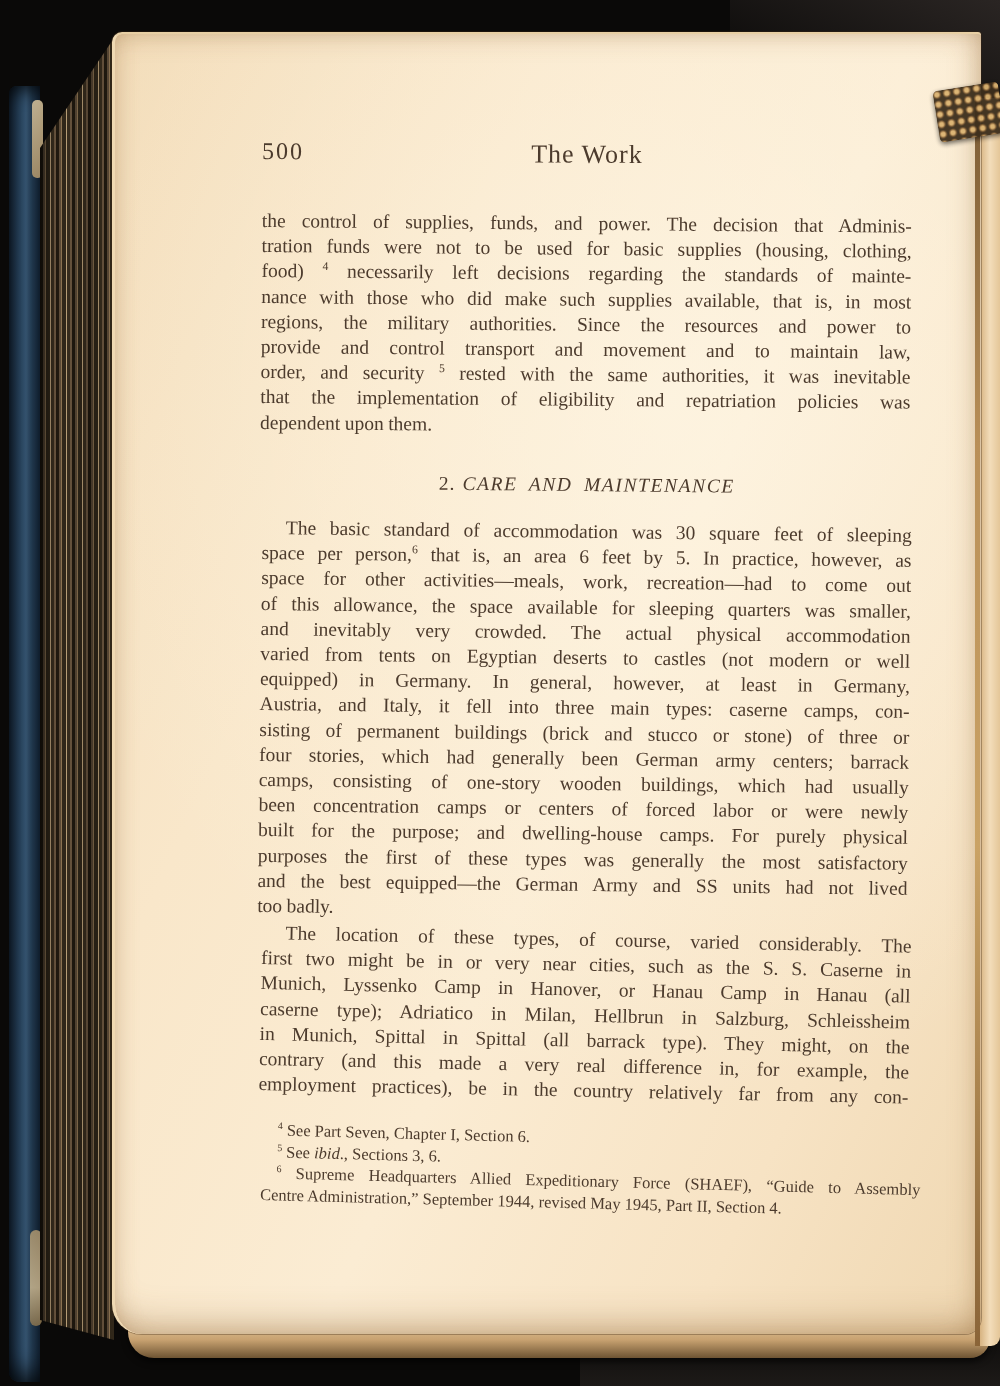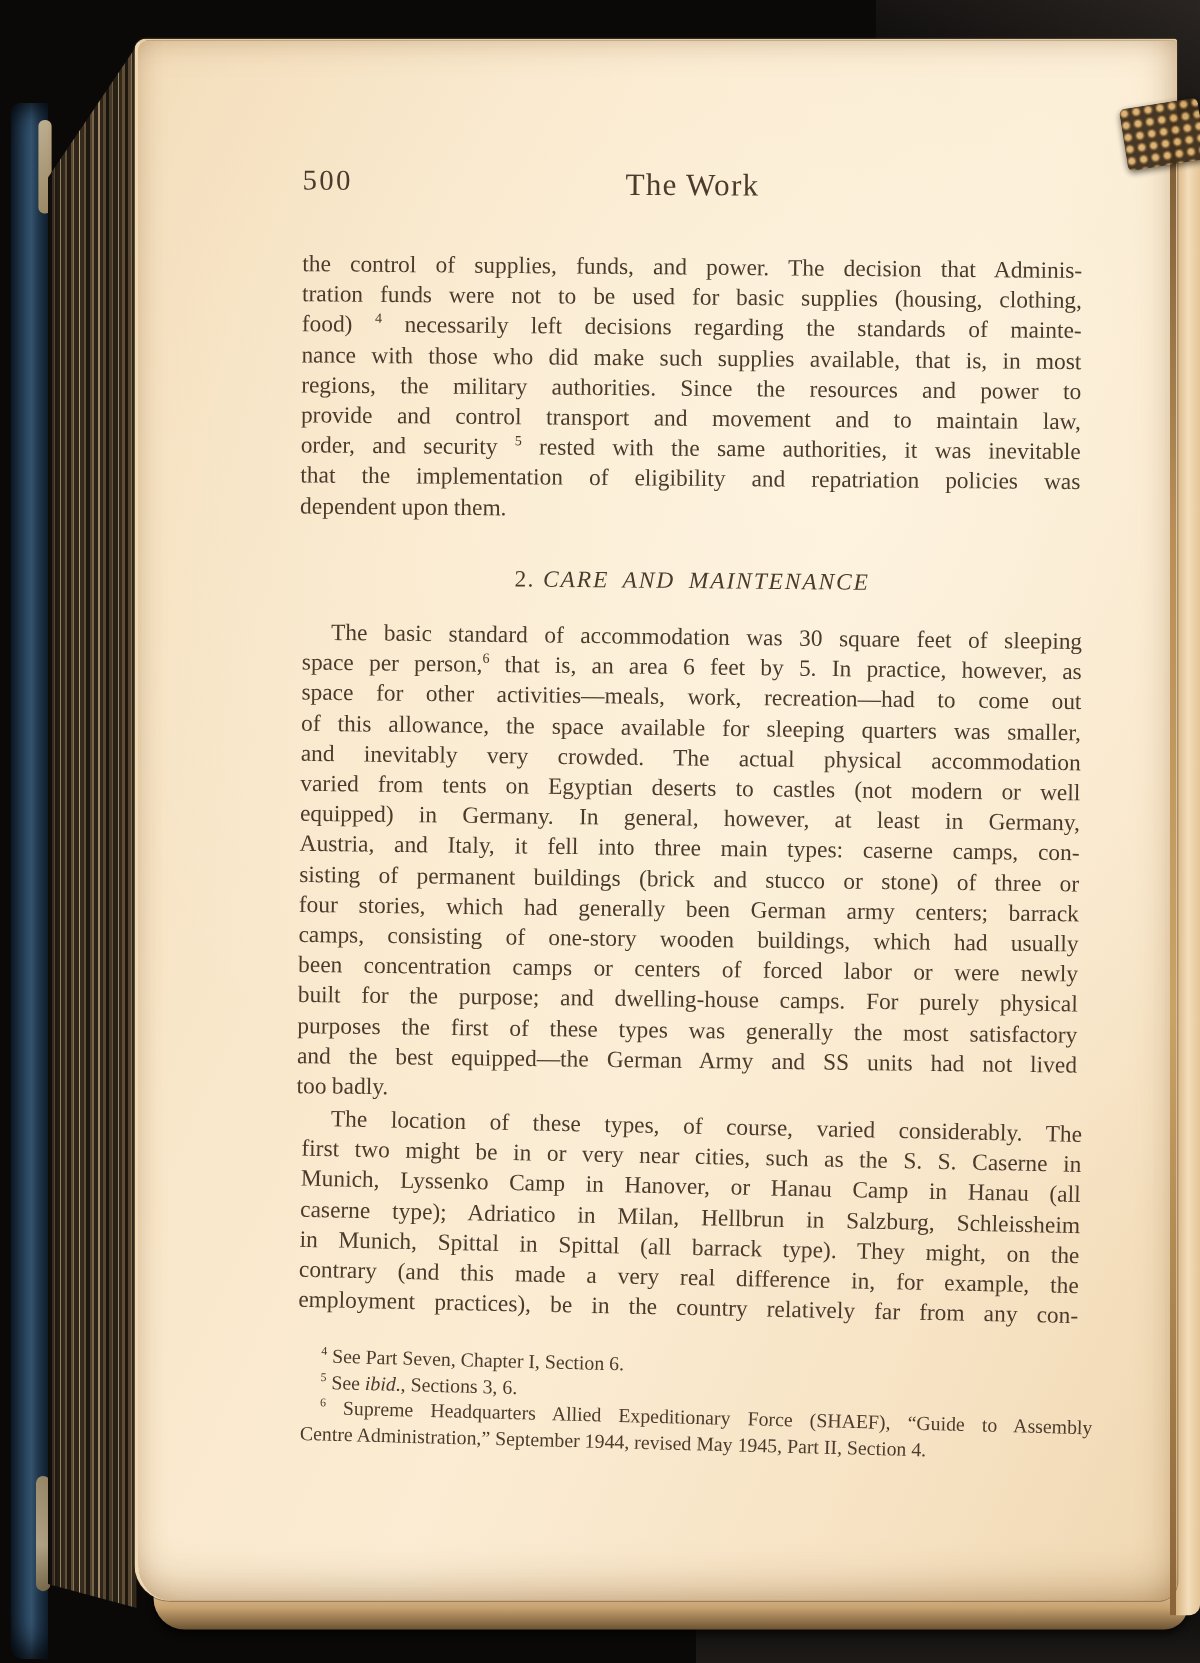--- a/index.html
+++ b/index.html
@@ -62,21 +62,21 @@
     background:
       radial-gradient(ellipse 120% 90% at 64% 28%, rgba(255,248,232,.6), rgba(255,248,232,0) 60%),
       linear-gradient(115deg,#f3ddba 0%,#f9e7ca 30%,#fbecd3 55%,#f7e3c4 80%,#efd7b1 100%);
     box-shadow:
       inset -16px 0 30px -14px rgba(140,95,45,.40),
       inset 14px 0 26px -16px rgba(150,105,55,.30),
       inset 0 -28px 36px -20px rgba(140,95,45,.40),
       inset 0 20px 30px -22px rgba(150,105,55,.25),
       0 0 0 1px rgba(60,40,20,.35);}
 
-  .text-block{position:absolute;left:137px;top:104px;width:650px;color:#4c3b2d;}
+  .text-block{position:absolute;left:147px;top:104px;width:650px;color:#4c3b2d;}
 
   .running-head{display:flex;align-items:baseline;height:34px;
     transform:rotate(.3deg);transform-origin:0 50%;}
   .pagenum{font-size:24px;letter-spacing:2px;}
   .head-title{position:absolute;left:0;width:100%;text-align:center;
     font-size:26px;letter-spacing:1px;}
 
   .par{font-size:19.5px;line-height:25.2px;word-spacing:-.4px;}
   .line{text-align:justify;text-align-last:justify;}
   .line.last{text-align-last:left;}

